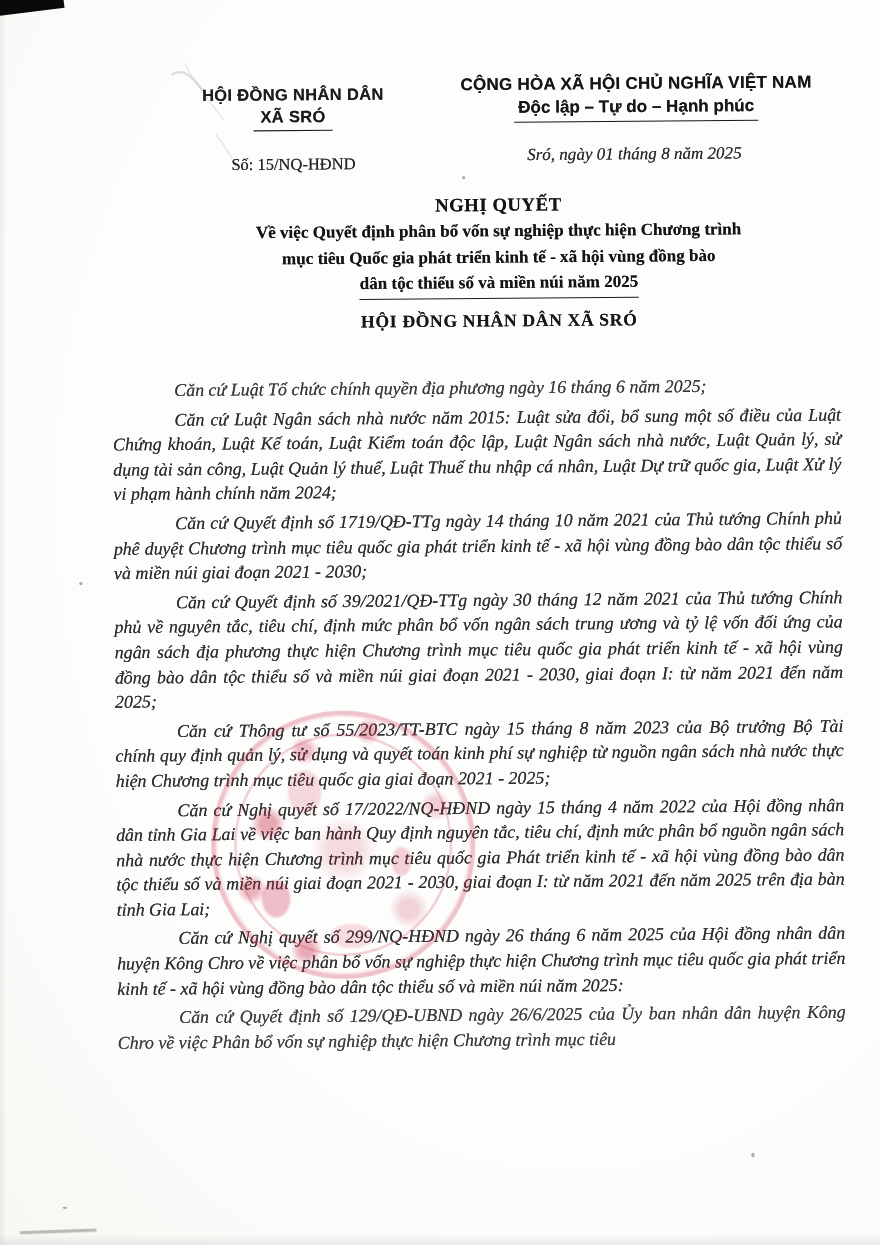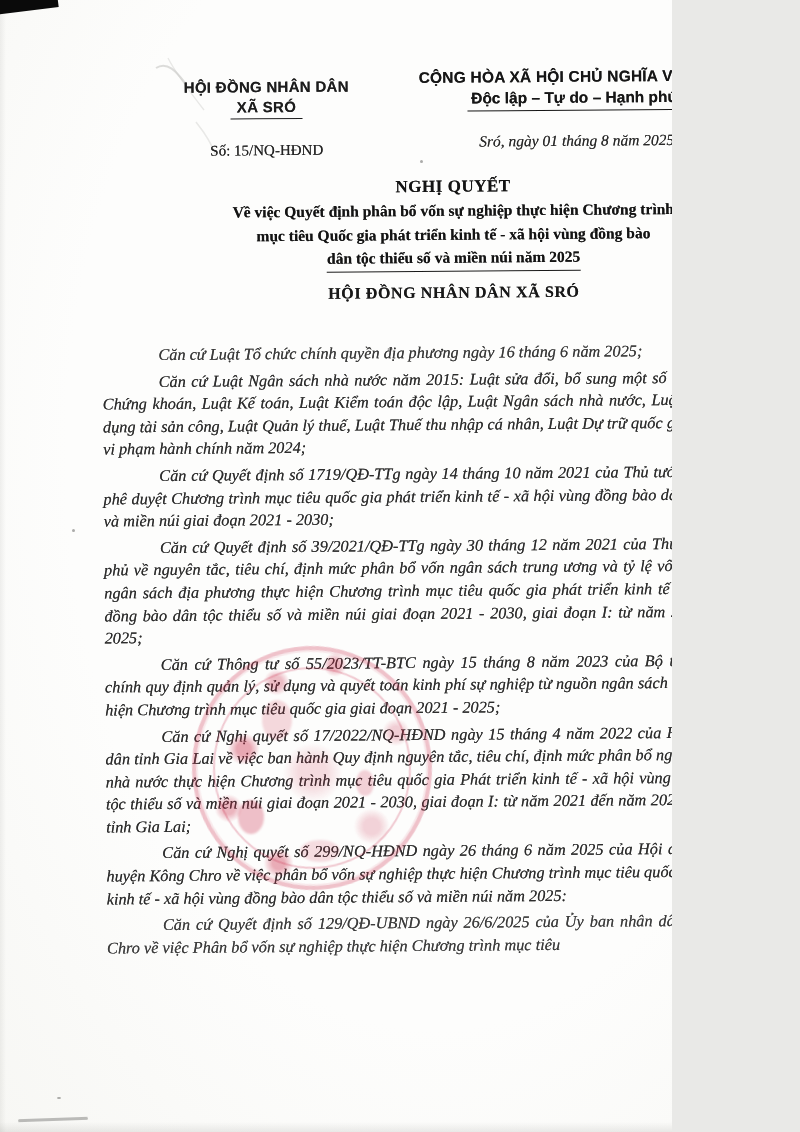--- a/index.html
+++ b/index.html
@@ -5,21 +5,21 @@
   html,body{margin:0;padding:0;}
   body{
     width:800px;height:1132px;
     background:#e9e9e7;
     font-family:"Liberation Serif", serif;
     overflow:hidden;
     position:relative;
   }
   .page{
     position:absolute;left:0;top:0;
-    width:672px;height:1132px;
+    width:800px;height:1132px;
     background:
       radial-gradient(ellipse at 65% 40%, #fdfdfc 60%, #f7f7f4 100%);
     overflow:hidden;
     text-decoration:underline;
   }
   
   .page::before{
     content:"";position:absolute;left:0;top:0;right:0;bottom:0;
     background:
       linear-gradient(to right, rgba(120,120,115,.10), rgba(120,120,115,0) 6px),

